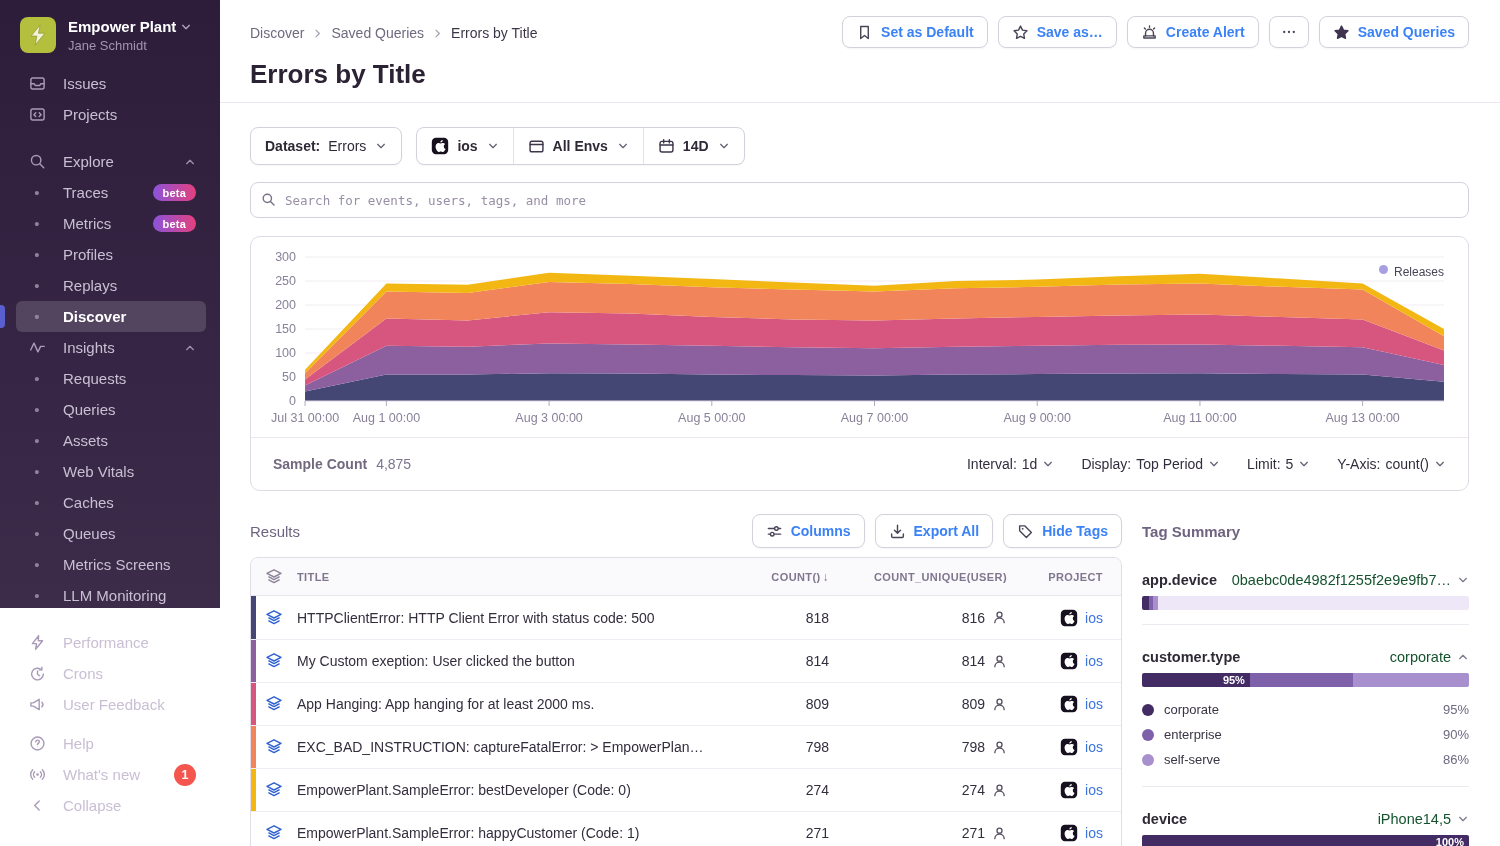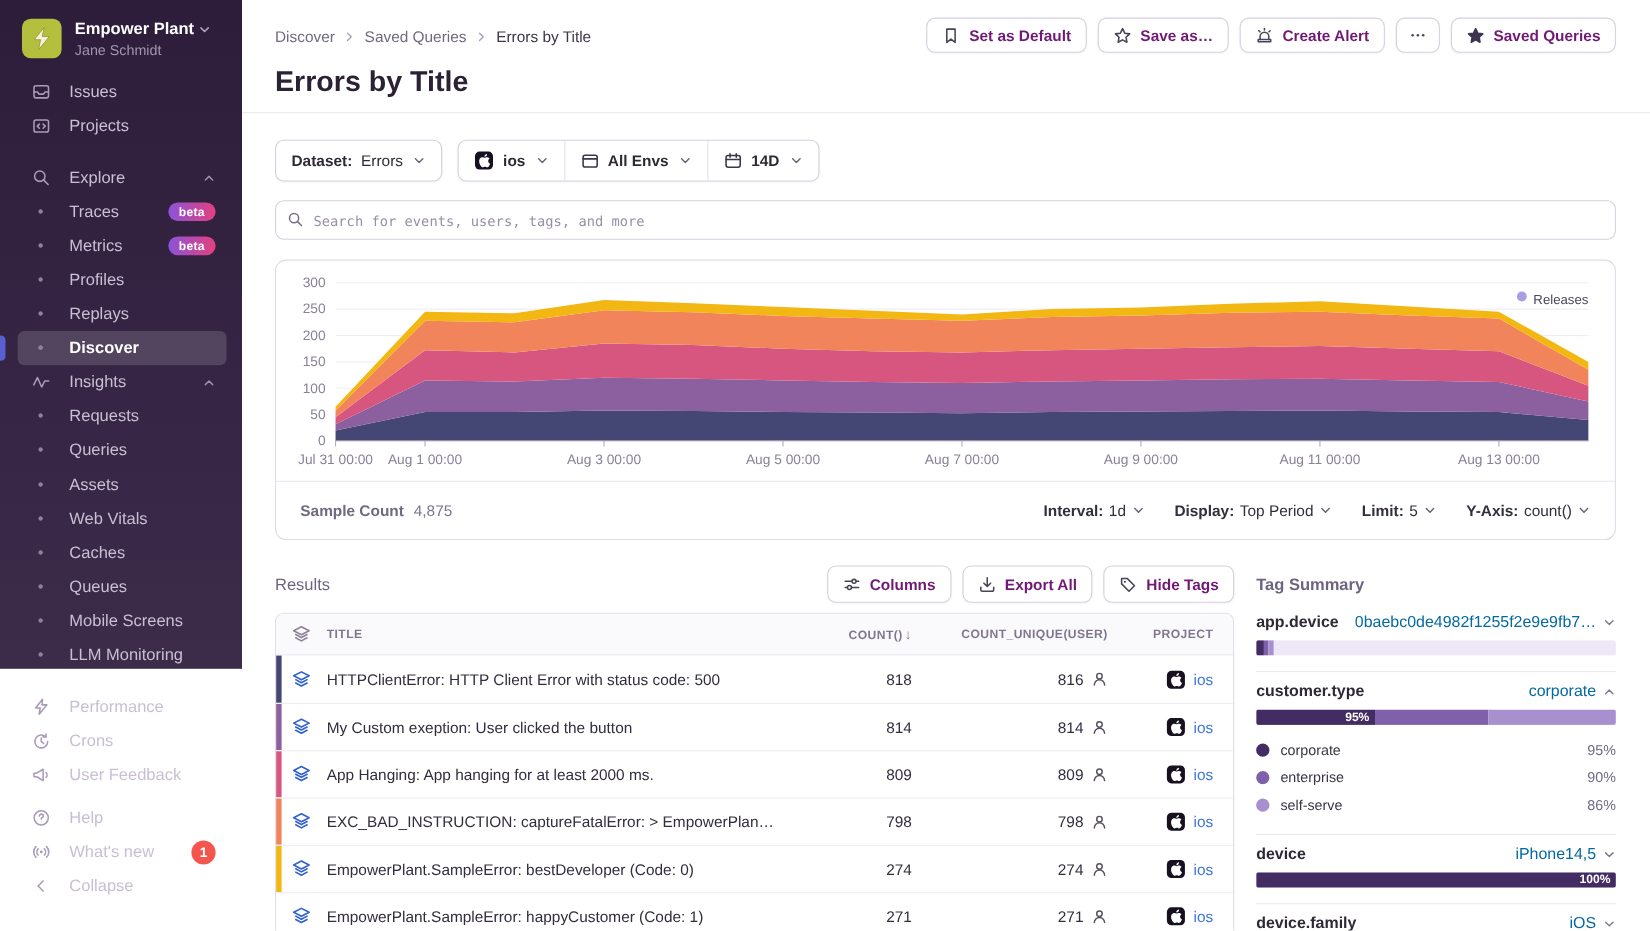--- a/index.html
+++ b/index.html
@@ -31,21 +31,21 @@
   
   .main { flex:1; display:flex; flex-direction:column; background:#fff; min-width:0; }
   .page-header { padding:16px 31px 0 30px; border-bottom:1px solid #ebe6f0; height:103px; }
   .header-top { display:flex; justify-content:space-between; align-items:center; }
   .breadcrumb { display:flex; align-items:center; gap:8px; font-size:14px; padding-top:2px; }
   .crumb { color:#71697f; }
   .crumb.link { color:#71697f; cursor:pointer; }
   .crumb.current { color:#3d3649; }
   .crumb-sep { color:#a79fb2; display:flex; }
   .hbtns { display:flex; gap:10px; }
-  .btn { display:inline-flex; align-items:center; gap:8px; height:32px; padding:0 13px; background:#fff; border:1px solid #d6d0dd; border-radius:8px; font-size:14px; font-weight:600; color:#701a75; cursor:pointer; box-shadow:0 1px 2px rgba(43,34,51,.04); white-space:nowrap; }
+  .btn { display:inline-flex; align-items:center; gap:8px; height:32px; padding:0 13px; background:#fff; border:1px solid #d6d0dd; border-radius:8px; font-size:14px; font-weight:600; color:#3b82f6; cursor:pointer; box-shadow:0 1px 2px rgba(43,34,51,.04); white-space:nowrap; }
   .btn .ic { display:flex; color:#4a4457; }
   .btn.icon-only { padding:0 11px; }
   .page-title { font-size:26px; font-weight:700; color:#2b2233; margin-top:11px; }
 
   .content { padding:24px 31px 0 30px; flex:1; min-height:0; }
 
   
   .filter-row { display:flex; gap:14px; }
   .pill { display:flex; align-items:center; background:#fff; border:1px solid #d6d0dd; border-radius:8px; height:38px; box-shadow:0 1px 2px rgba(43,34,51,.04); }
   .pill .seg { display:flex; align-items:center; gap:8px; padding:0 14px; font-size:14px; color:#2f2936; cursor:pointer; height:100%; }
@@ -63,21 +63,21 @@
   
   .chart-card { margin-top:18px; border:1px solid #e0dbe6; border-radius:10px; background:#fff; }
   .chart-wrap { position:relative; height:200px; }
   .chart-legend { position:absolute; top:28px; right:24px; display:flex; align-items:flex-start; gap:6px; font-size:12px; color:#4a4457; }
   .legend-dot { width:9px; height:9px; border-radius:50%; display:inline-block; }
   .chart-footer { border-top:1px solid #ece7f0; height:53px; display:flex; align-items:center; justify-content:space-between; padding:0 22px; }
   .sample-count { font-size:14px; color:#71697f; font-weight:600; display:flex; gap:9px; align-items:center; }
   .sample-count .val { font-weight:400; color:#7d7490; }
   .chart-controls { display:flex; gap:27px; }
   .ctrl { display:flex; align-items:center; gap:5px; font-size:14px; color:#332d3d; cursor:pointer; }
-  .ctrl .lbl { font-weight:700; }
+  .ctrl .lbl { font-weight:400; }
   .ctrl .chev { display:flex; color:#6b6378; }
 
   
   .results-flex { display:flex; gap:20px; margin-top:23px; }
   .results-left { width:872px; flex:0 0 872px; }
   .results-head { display:flex; align-items:center; justify-content:space-between; height:34px; }
   .results-title { font-size:15px; font-weight:400; color:#6e6480; }
   .results-btns { display:flex; gap:10px; }
   .btn.sm { height:34px; }
 
@@ -96,23 +96,23 @@
   .c-unique .ic { color:#57505f; display:flex; }
   .c-proj { display:flex; align-items:center; justify-content:flex-end; gap:7px; }
   .c-proj .plink { color:#3c74dd; }
   .th-sort { margin-left:2px; font-size:12px; }
 
   
   .tags-col { flex:1; min-width:0; }
   .tags-title { font-size:15px; font-weight:600; color:#6e6480; height:34px; display:flex; align-items:center; }
   .tag-section { padding:10px 0 14px; }
   .tag-section + .tag-section { border-top:1px solid #eee9f1; }
-  .tag-head { display:flex; align-items:center; justify-content:space-between; cursor:pointer; }
+  .tag-head { display:flex; align-items:center; justify-content:space-between; cursor:pointer;margin-top:14px; }
   .tag-key { font-size:14.5px; font-weight:700; color:#2f2936; }
-  .tag-val { display:flex; align-items:center; gap:6px; font-size:14.5px; color:#0369a1; min-width:0; }
+  .tag-val { display:flex; align-items:center; gap:6px; font-size:14.5px; color:#14532d; min-width:0; }
   .tag-val .v { overflow:hidden; white-space:nowrap; text-overflow:ellipsis; max-width:250px; }
   .tag-val .chev { display:flex; color:#847a92; flex:0 0 auto; }
   .tag-bar { display:flex; height:14px; border-radius:2px; overflow:hidden; margin-top:8px; }
   .tag-seg { position:relative; height:100%; }
   .tag-seg .seg-label { position:absolute; right:5px; top:0; line-height:14px; font-size:11px; color:#fff; font-weight:600; }
   .tag-legend { margin-top:10px; }
   .tag-legend-row { display:flex; align-items:center; height:25px; font-size:13px; color:#3a3444; }
   .tl-dot { width:12px; height:12px; border-radius:50%; margin-right:10px; flex:0 0 12px; }
   .tl-pct { margin-left:auto; color:#6f6880; }
 
@@ -233,21 +233,21 @@
           <div class="sb-item">
             <span class="bullet">•</span>
             <span>Caches</span>
           </div>
           <div class="sb-item">
             <span class="bullet">•</span>
             <span>Queues</span>
           </div>
           <div class="sb-item">
             <span class="bullet">•</span>
-            <span>Mobile Screens</span>
+            <span>Metrics Screens</span>
           </div>
           <div class="sb-item">
             <span class="bullet">•</span>
             <span>LLM Monitoring</span>
           </div>
         </div>
         <div class="sb-section">
           <div class="sb-item">
             <span class="sb-ic">
               <svg width="17" height="17" viewBox="0 0 18 18" fill="none" stroke="currentColor" stroke-width="1.5" stroke-linecap="round" stroke-linejoin="round">

